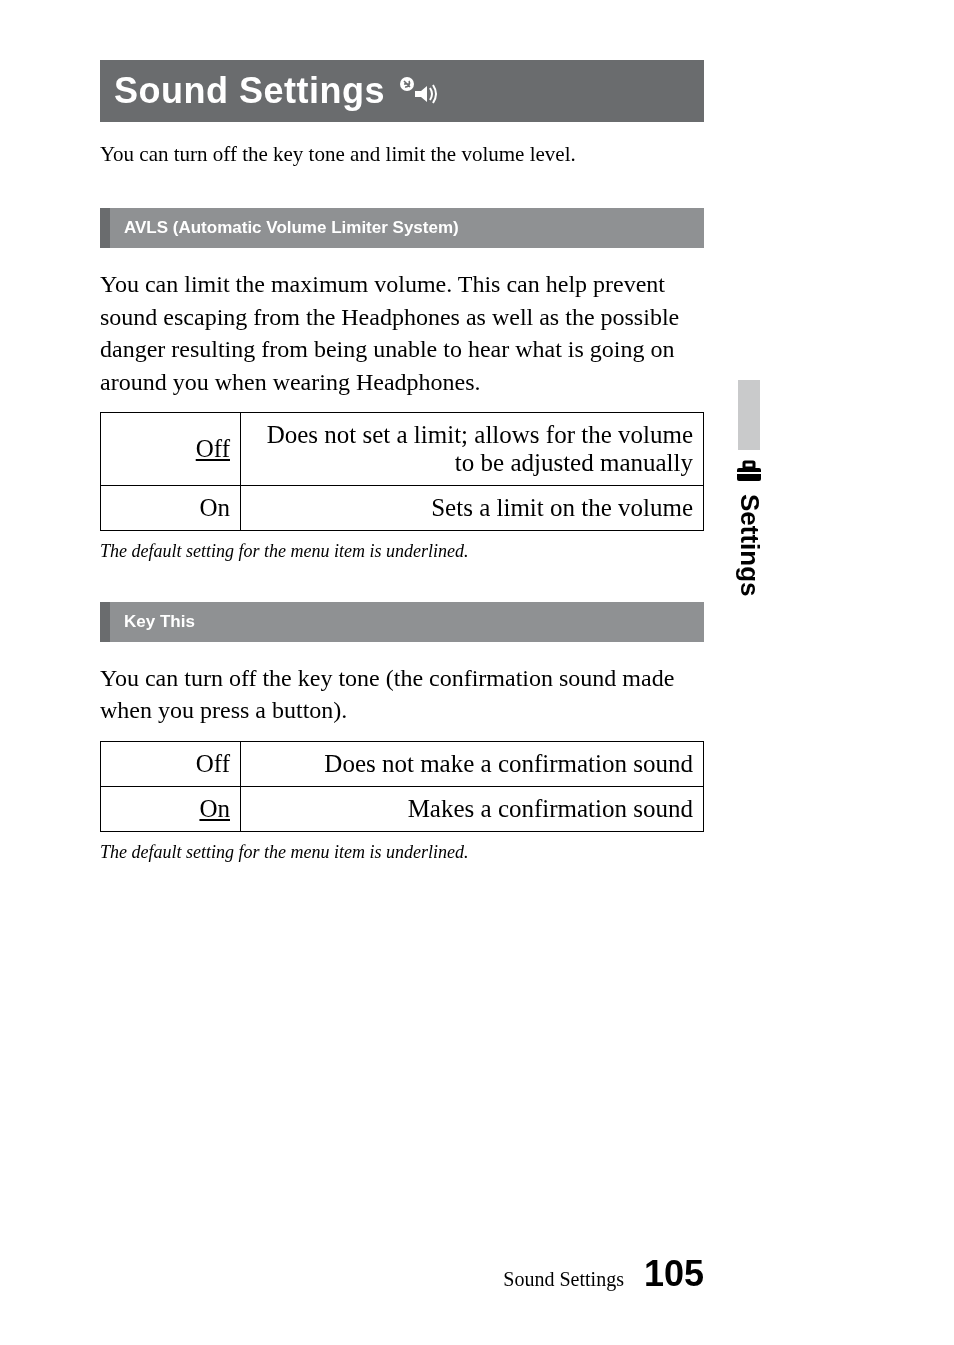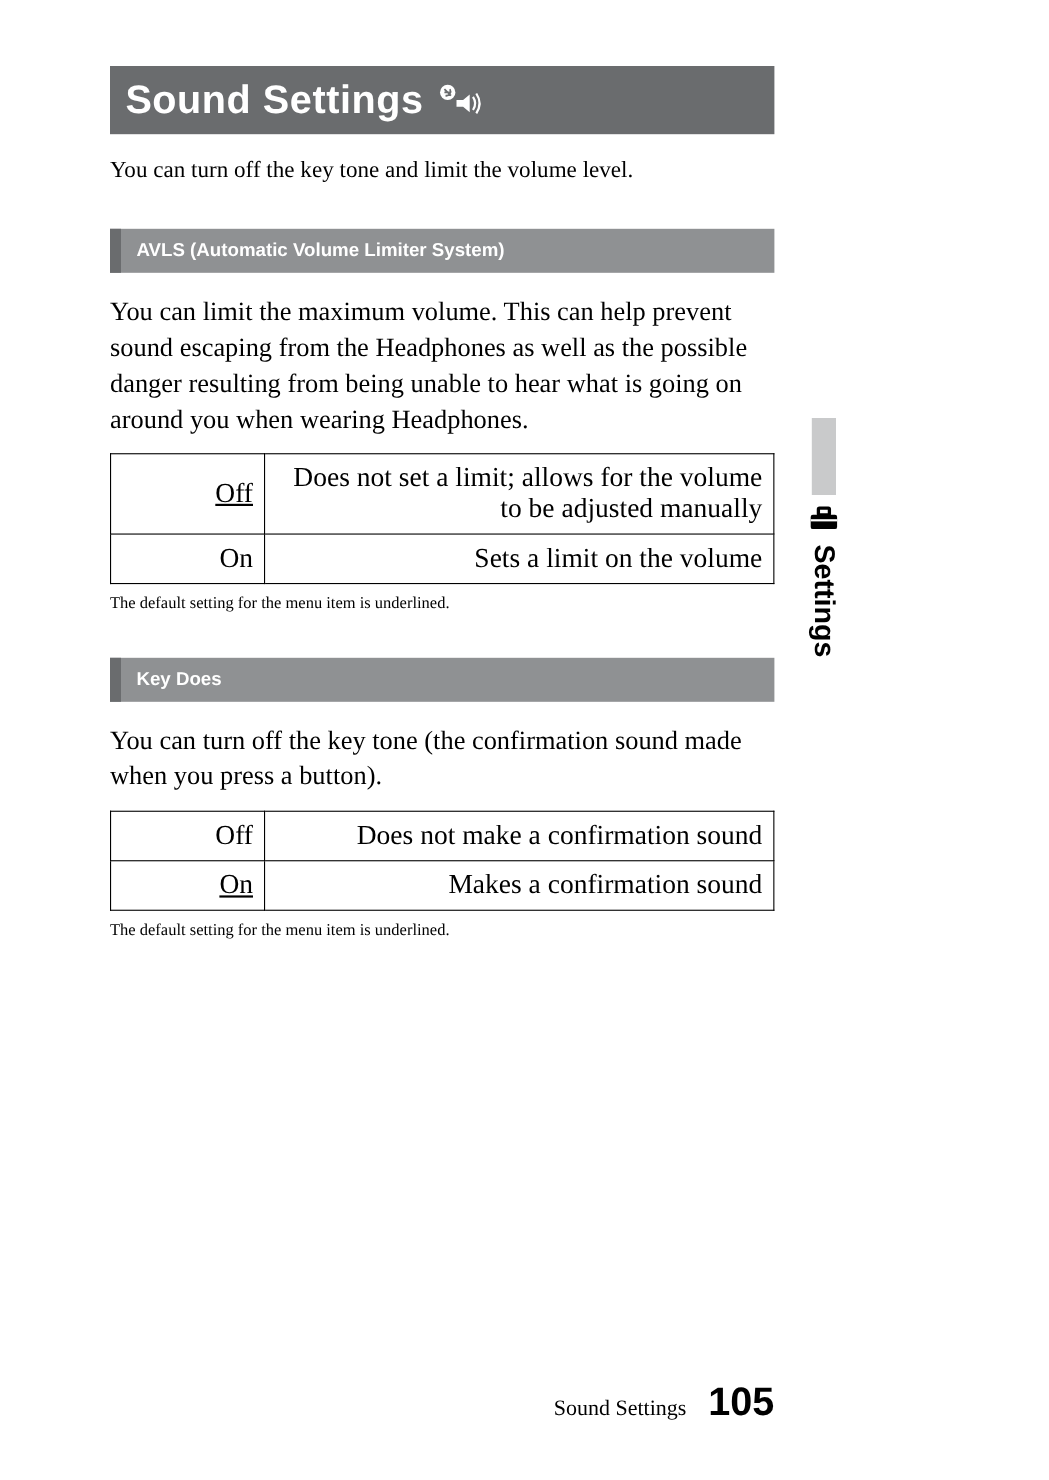--- a/index.html
+++ b/index.html
@@ -8,21 +8,21 @@
   .title-bar { background: #6a6c6e; color: #fff; padding: 10px 14px 10px 14px; display: flex; align-items: center; gap: 12px; }
   .title-text { font-family: Arial, Helvetica, sans-serif; font-weight: 700; font-size: 36px; letter-spacing: 0.5px; }
   .title-icon { display: inline-flex; align-items: center; }
   .intro { font-size: 21px; margin: 18px 0 40px 0; line-height: 1.35; }
   .section-bar { background: #8f9193; color: #fff; padding: 10px 14px; font-family: Arial, Helvetica, sans-serif; font-weight: 700; font-size: 17px; border-left: 10px solid #6a6c6e; margin-bottom: 20px; }
   .body-text { font-size: 24px; line-height: 1.35; margin-bottom: 14px; }
   table.opts { width: 100%; border-collapse: collapse; margin-bottom: 10px; }
   table.opts td { border: 1px solid #000; padding: 8px 10px; font-size: 25px; vertical-align: middle; text-align: right; }
   table.opts td.key { width: 140px; }
   .underlined { text-decoration: underline; }
-  .caption { font-size: 15px; margin-bottom: 40px; }
+  .caption { font-size: 18px; margin-bottom: 40px; font-style: italic; }
   .side-tab { position: absolute; right: 0; top: 380px; width: 90px; display: flex; flex-direction: column; align-items: center; }
   .side-tab .gray { background: #c9cacb; width: 22px; height: 70px; margin-bottom: 2px; }
   .side-tab .icon-vert { margin: 8px 0; }
   .side-tab .vert-text { writing-mode: vertical-rl; font-family: Arial, Helvetica, sans-serif; font-weight: 700; font-size: 26px; transform: rotate(0deg); text-orientation: mixed; }
   .footer { position: absolute; bottom: 50px; right: 90px; display: flex; align-items: baseline; gap: 20px; }
   .footer .label { font-size: 20px; }
   .footer .pnum { font-family: Arial, Helvetica, sans-serif; font-size: 36px; font-weight: 700; }
 </style>
 </head>
 <body>
@@ -53,21 +53,21 @@
       <td>Does not set a limit; allows for the volume to be adjusted manually</td>
     </tr>
     <tr>
       <td class="key"><span>On</span></td>
       <td>Sets a limit on the volume</td>
     </tr>
   </tbody>
     </table>
   <p class="caption">The default setting for the menu item is underlined.</p>
 
-  <div class="section-bar">Key Does</div>
+  <div class="section-bar">Key This</div>
   <p class="body-text">You can turn off the key tone (the confirmation sound made when you press a button).</p>
   <table class="opts">
     <tbody>
         <tr>
       <td class="key"><span>Off</span></td>
       <td>Does not make a confirmation sound</td>
     </tr>
     <tr>
       <td class="key"><span class="underlined">On</span></td>
       <td>Makes a confirmation sound</td>

